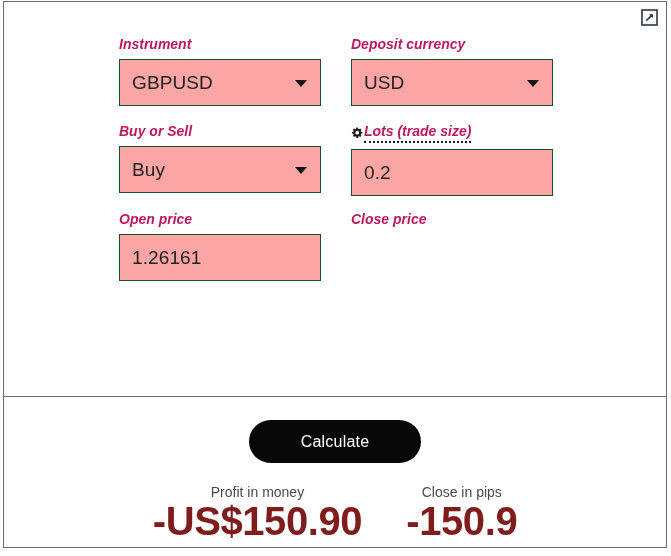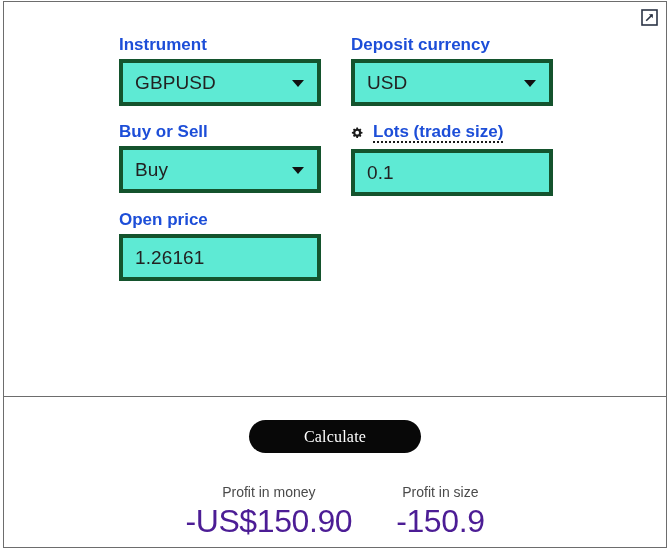--- a/index.html
+++ b/index.html
@@ -54,52 +54,53 @@
   }
   .col-left  { left: 115px; }
   .col-right { left: 347px; }
 
   .row-1 { top: 34px; }
   .row-2 { top: 121px; }
   .row-3 { top: 209px; }
   .row-4 { top: 296px; }
 
   .field-label {
-    font-size: 17px;
+    font-size: 14px;
     font-weight: bold;
-    color: #1d4ed8;
+    color: #be185d;
     line-height: 17px;
     margin-bottom: 6px;
     white-space: nowrap;
     display: block;
+    font-style: italic;
   }
   .field-label.with-gear {
     display: flex;
     align-items: center;
-    gap: 10px;
+    gap: 1px;
   }
   .gear-icon {
     width: 12px;
     height: 12px;
     display: inline-block;
     flex: 0 0 auto;
     position: relative;
     top: 0px;
   }
   .dotted {
     border-bottom: 2px dotted #1a1a1a;
     padding-bottom: 1px;
   }
 
   .control {
     box-sizing: border-box;
     width: 202px;
     height: 47px;
-    border: 4px solid #14532d;
-    background: #5eead4;
+    border: 1px solid #14532d;
+    background: #fca5a5;
     position: relative;
     display: flex;
     align-items: center;
     padding: 0 12px;
   }
   .control .value {
     font-size: 19px;
     color: #222222;
     line-height: 22px;
     font-family: "Liberation Sans", sans-serif;
@@ -137,27 +138,27 @@
     top: 395px;
     bottom: 0;
   }
 
   .calc-button {
     position: absolute;
     left: 50%;
     transform: translateX(-50%);
     top: 23px;
     width: 172px;
-    height: 33px;
+    height: 43px;
     border: none;
     border-radius: 22px;
     background: #080808;
     color: #ffffff;
     font-size: 16px;
-    font-family: Liberation Serif, serif;
+    font-family: Liberation Sans, sans-serif;
     cursor: pointer;
     letter-spacing: 0.2px;
     padding: 0;
   }
 
   .results {
     position: absolute;
     top: 86px;
     left: 0;
     right: 0;
@@ -172,23 +173,23 @@
   }
   .result-label {
     font-size: 14px;
     color: #4a4a4a;
     line-height: 18px;
     display: block;
     margin-bottom: 2px;
     white-space: nowrap;
   }
   .result-value {
-    font-size: 32px;
-    font-weight: normal;
-    color: #4c1d95;
+    font-size: 40px;
+    font-weight: bold;
+    color: #7f1d1d;
     line-height: 36px;
     display: block;
     white-space: nowrap;
     letter-spacing: -0.4px;
   }
 </style>
 </head>
 <body>
 
 <div class="widget">
@@ -227,51 +228,52 @@
 
     <div class="field col-right row-2">
       <span class="field-label with-gear">
         <svg class="gear-icon" viewBox="0 0 16 16">
           <path fill="#1a1a1a" d="M8 0.6 L9.3 0.6 L9.6 2.4 L10.9 3 L12.4 2 L13.9 3.5 L12.9 5 L13.5 6.3 L15.3 6.6 L15.3 8.7 L13.5 9 L12.9 10.3 L13.9 11.8 L12.4 13.3 L10.9 12.3 L9.6 12.9 L9.3 14.7 L7.2 14.7 L6.9 12.9 L5.6 12.3 L4.1 13.3 L2.6 11.8 L3.6 10.3 L3 9 L1.2 8.7 L1.2 6.6 L3 6.3 L3.6 5 L2.6 3.5 L4.1 2 L5.6 3 L6.9 2.4 L7.2 0.6 Z"></path>
           <circle cx="8.25" cy="7.65" r="2.5" fill="#ffffff"></circle>
         </svg>
         <span class="dotted">Lots (trade size)</span>
       </span>
       <div class="control">
-        <span class="value">0.1</span>
+        <span class="value">0.2</span>
       </div>
     </div>
 
     <div class="field col-left row-3">
       <span class="field-label">Open price</span>
       <div class="control">
         <span class="value">1.26161</span>
       </div>
     </div>
 
     <div class="field col-right row-3">
+      <span class="field-label">Close price</span>
     </div>
 
     <div class="field col-left row-4">
     </div>
 
   </div>
 
   <div class="divider"></div>
 
   <div class="result-area">
 
     <button class="calc-button">Calculate</button>
 
     <div class="results">
       <div class="result-block">
         <span class="result-label">Profit in money</span>
         <span class="result-value">-US$150.90</span>
       </div>
       <div class="result-block">
-        <span class="result-label">Profit in size</span>
+        <span class="result-label">Close in pips</span>
         <span class="result-value">-150.9</span>
       </div>
     </div>
 
   </div>
 
 </div>
 
 </body></html>

